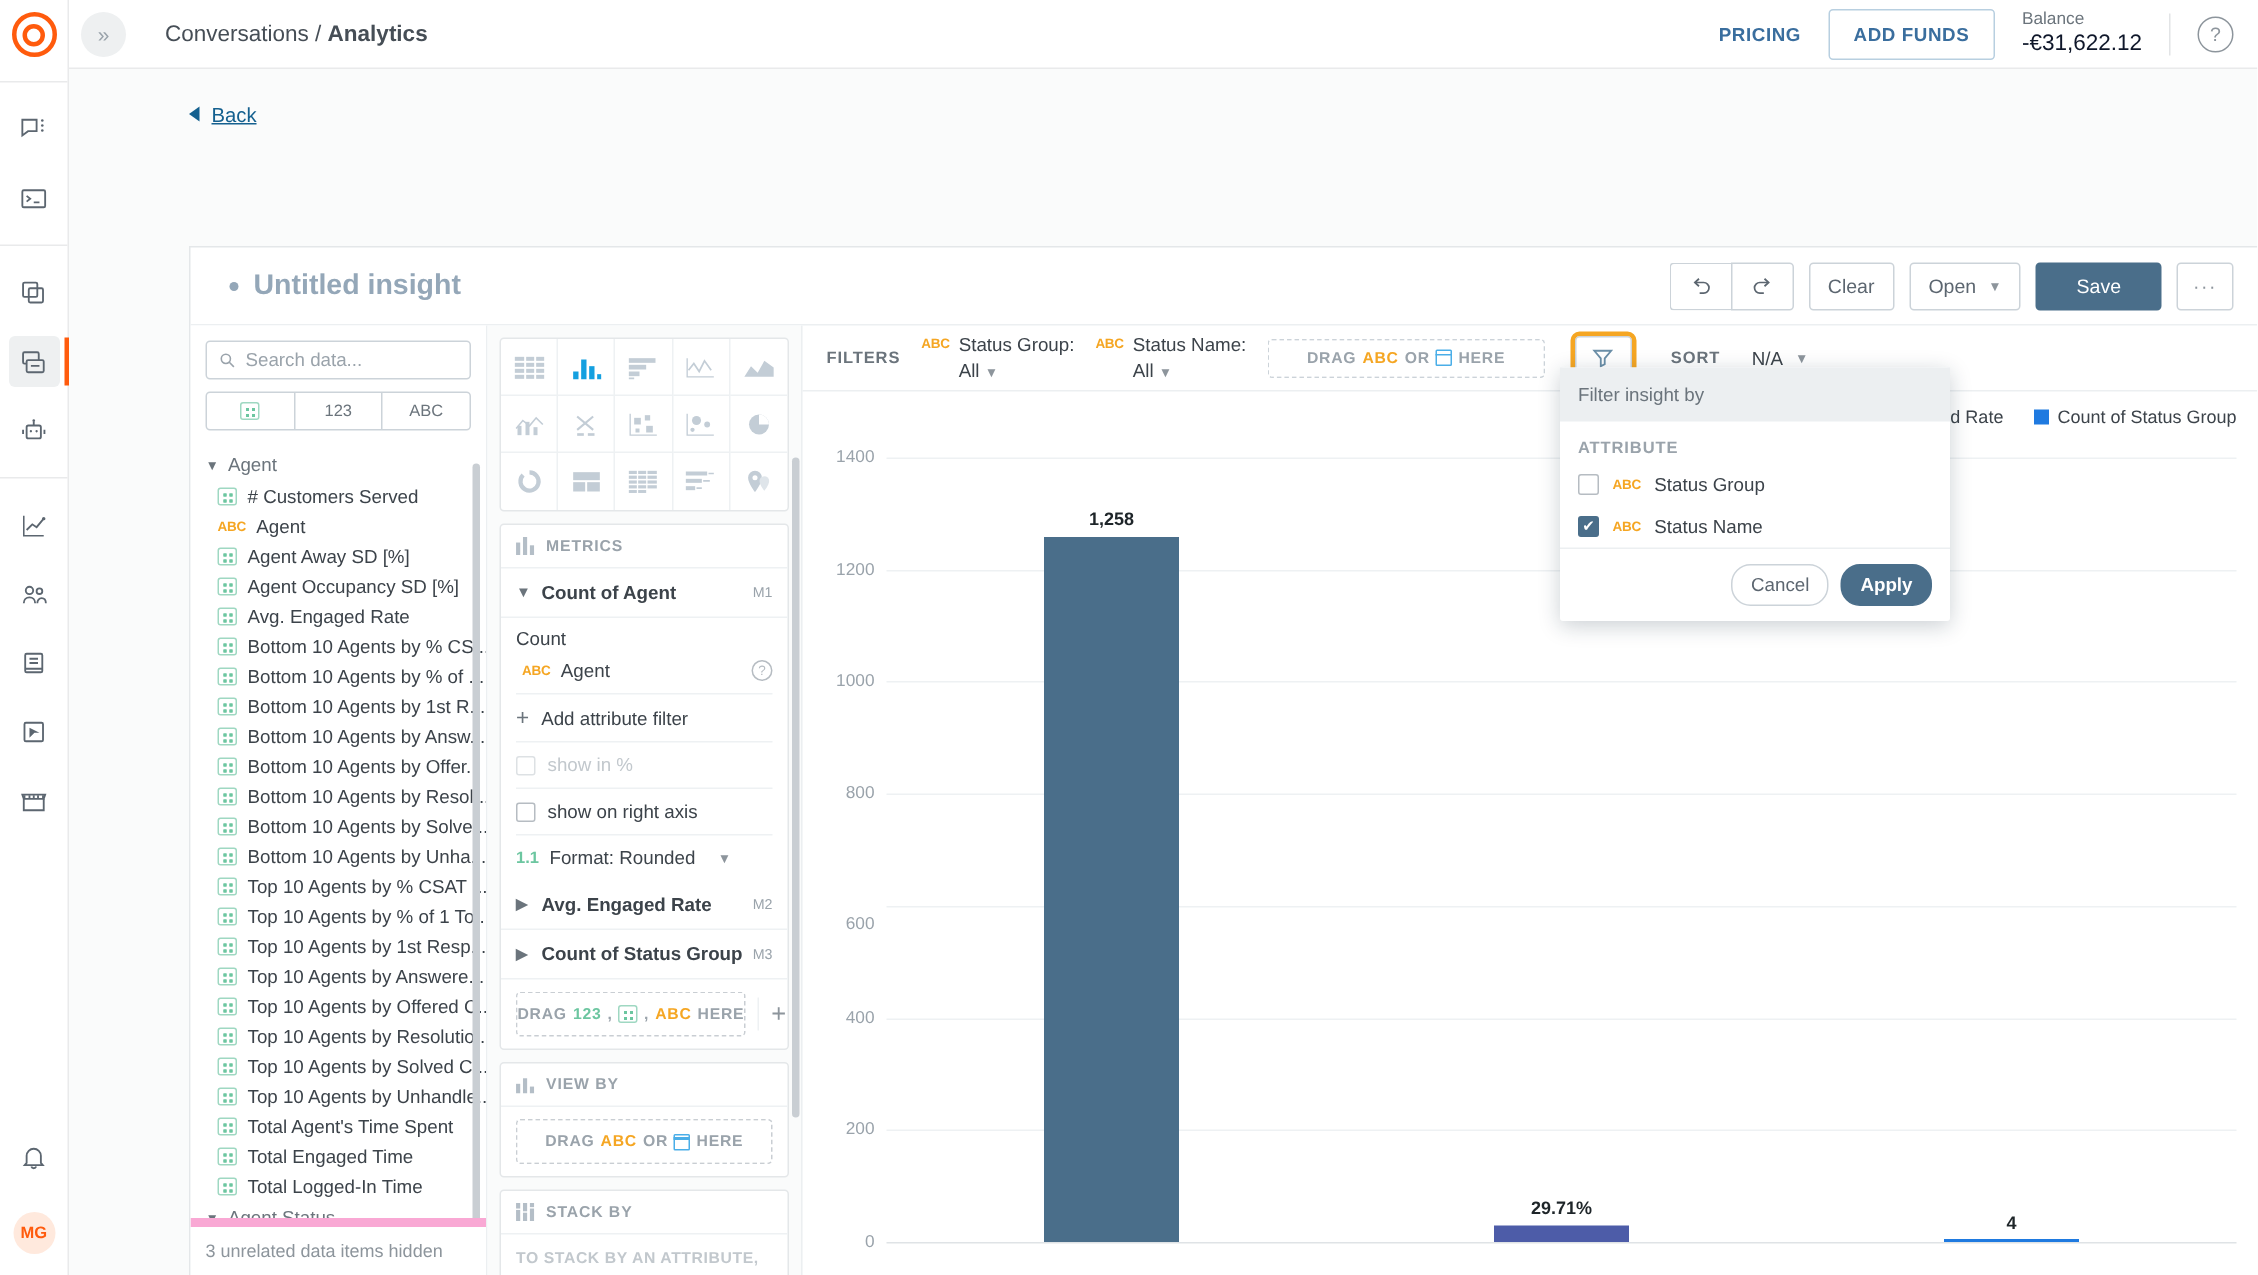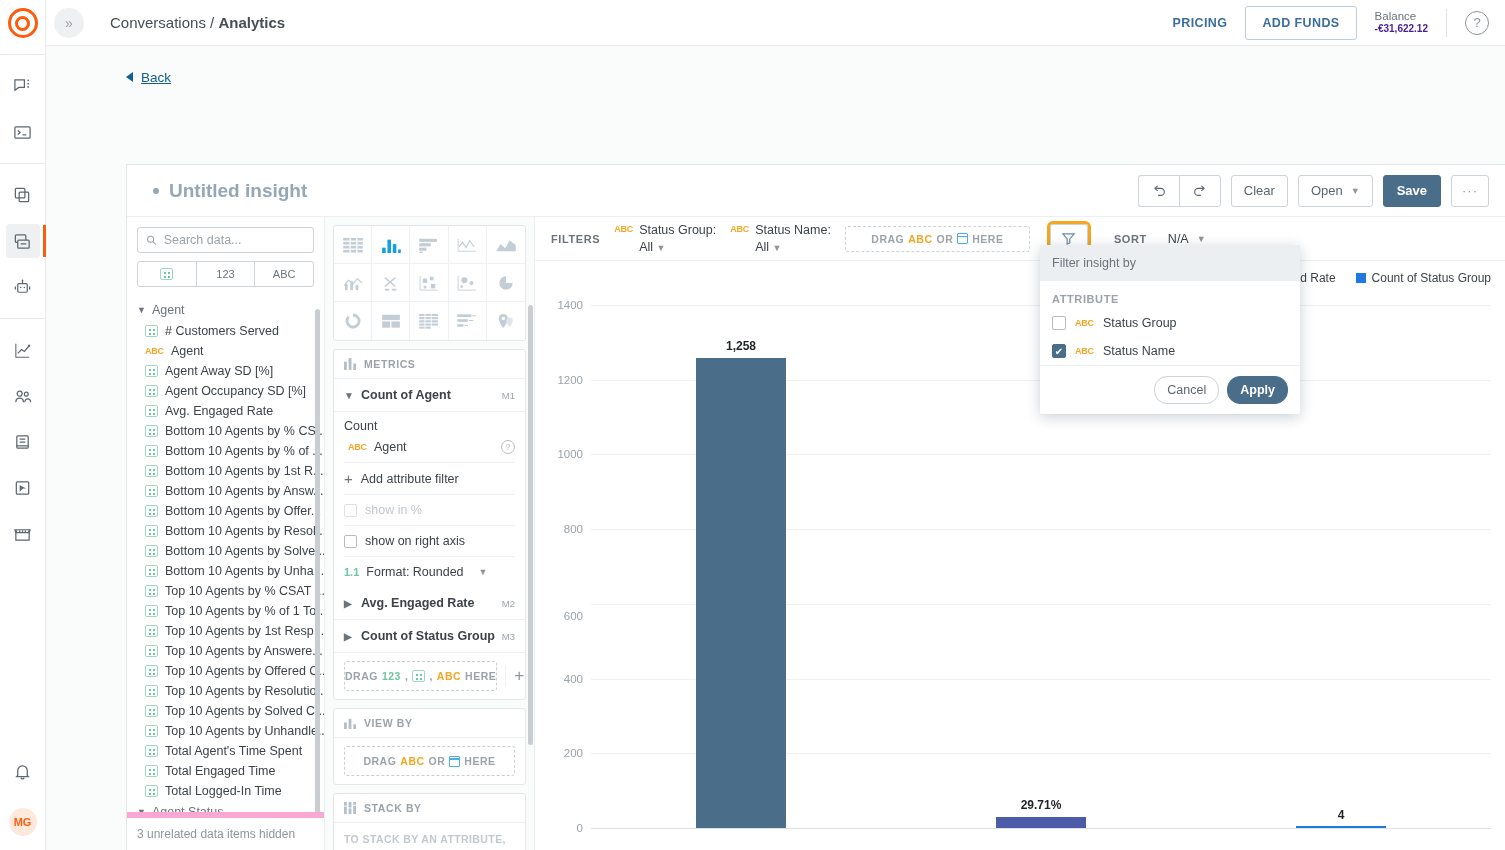--- a/index.html
+++ b/index.html
@@ -66,21 +66,21 @@
     font-size: 12.5px; font-weight: bold; letter-spacing: .4px;
     color: #3a6e9e; cursor: pointer;
   }
   .outline-btn {
     font-size: 12.5px; font-weight: bold; letter-spacing: .4px;
     color: #3a6e9e; border: 1px solid #b8cfe0; border-radius: 3px;
     padding: 9px 16px; cursor: pointer; background: #fff;
   }
   .balance { line-height: 1.25; }
   .balance-label { font-size: 11.5px; color: #6b747c; }
-  .balance-value { font-size: 10px; font-weight: bold; color: #4c1d95; }
+  .balance-value { font-size: 15px; font-weight: normal; color: #0f172a; }
   .vdiv { width: 1px; height: 28px; background: #e2e4e6; }
   .help-icon {
     width: 24px; height: 24px; border-radius: 50%; border: 1.4px solid #8d959c;
     color: #8d959c; font-size: 13px; display: flex; align-items: center; justify-content: center;
     cursor: pointer;
   }
 
   
   .body { flex: 1; background: #fafbfb; position: relative; overflow: hidden; }
   .back-row { padding: 22px 0 0 80px; }
@@ -109,22 +109,22 @@
   .insight-actions { margin-left: auto; display: flex; align-items: center; }
   .ibtn {
     height: 32px; min-width: 34px; border: 1px solid #ccd3d9; background: #fff;
     color: #5c6670; font-size: 13px; display: flex; align-items: center; justify-content: center;
     cursor: pointer; padding: 0 12px;
   }
   .ibtn.grp-l { border-radius: 3px 0 0 3px; border-right: none; }
   .ibtn.grp-r { border-radius: 0 3px 3px 0; }
   .ibtn.solo { border-radius: 3px; margin-left: 10px; }
   .ibtn.primary {
-    background: #4a6e8a; border-color: #4a6e8a; color: #fff; font-weight: bold;
-    padding: 0 13px; margin-left: 10px; border-radius: 3px;
+    background: #4a6e8a; border-color: #4a6e8a; color: #fff; font-weight: normal;
+    padding: 0 26px; margin-left: 10px; border-radius: 3px;
   }
   .ibtn.dots { padding: 0 10px; letter-spacing: 1px; color: #8d959c; }
   .chev-sm { margin-left: 8px; font-size: 9px; color: #8d959c; }
 
   
   .ws-row { flex: 1; display: flex; min-height: 0; }
 
   
   .catalog {
     width: 198px; flex-shrink: 0; border-right: 1px solid #eceff1;

